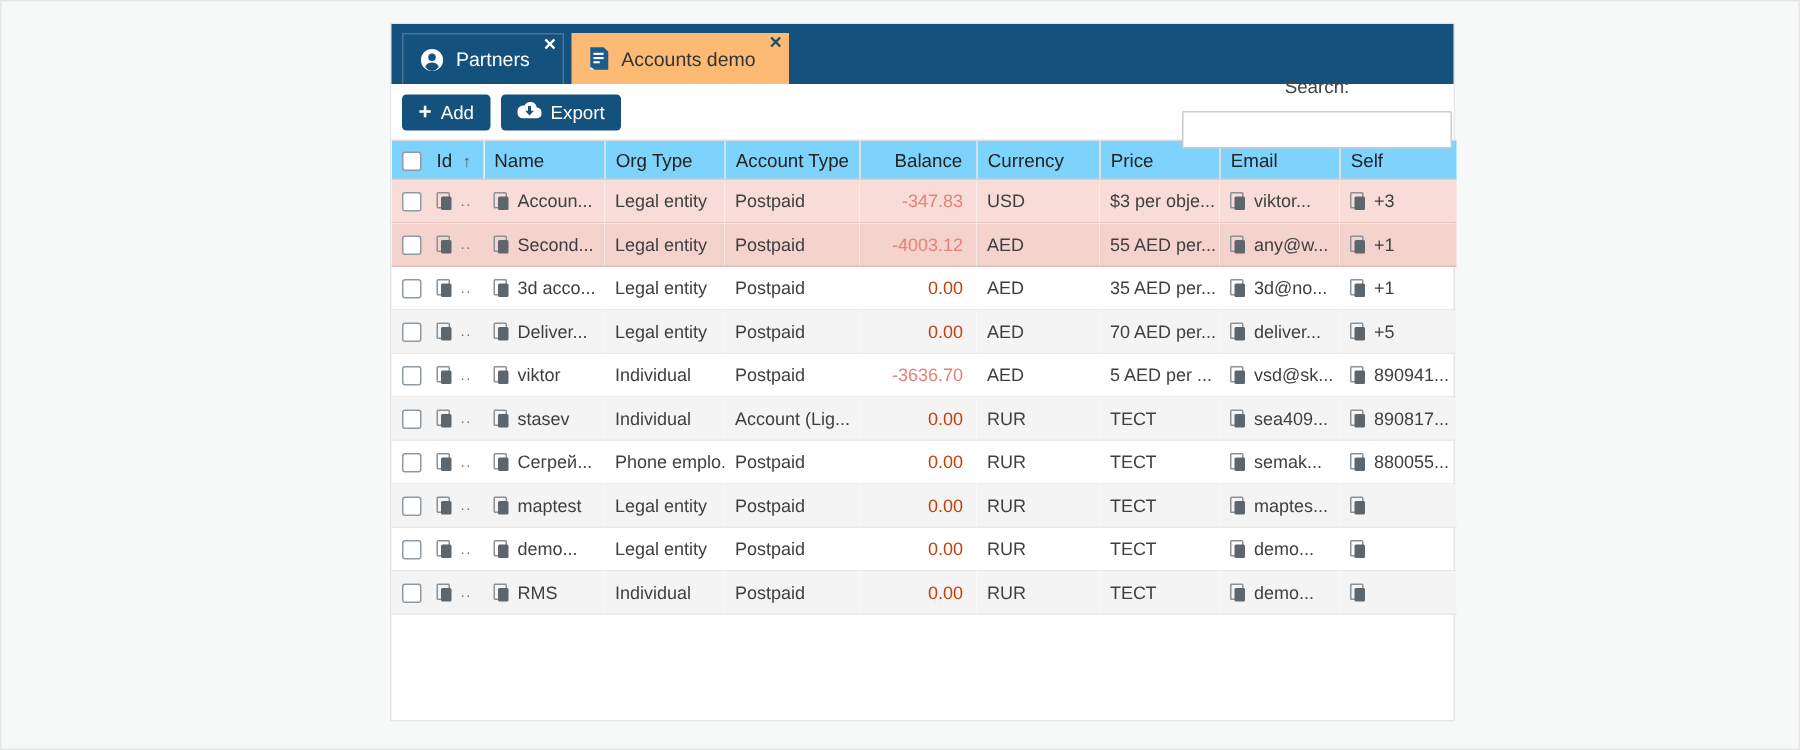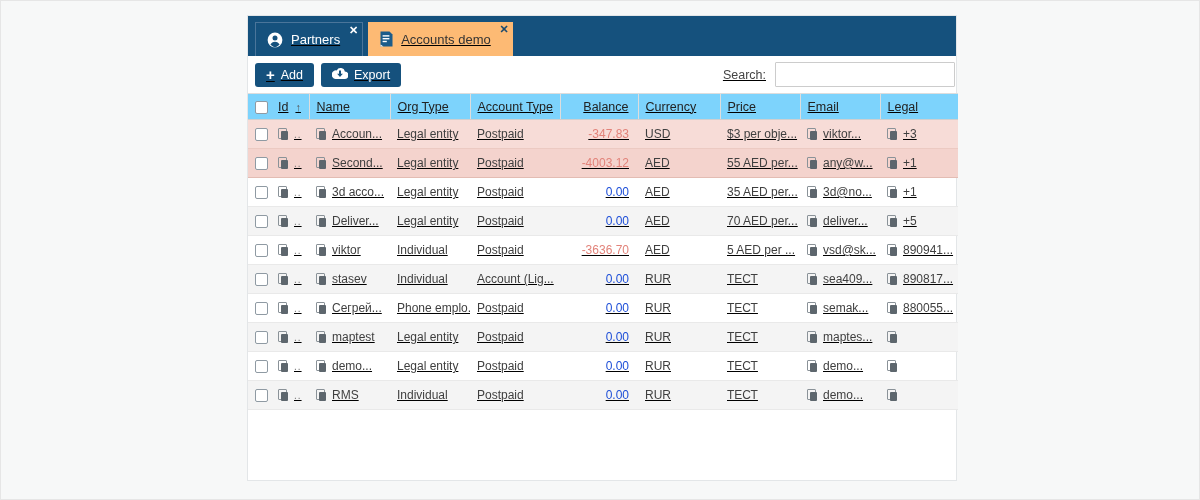--- a/index.html
+++ b/index.html
@@ -5,22 +5,22 @@
   * { box-sizing: border-box; }
   html,body { margin:0; padding:0; }
   body { font-family: "Liberation Sans", sans-serif; }
   .screen {
     width:1200px; height:500px; position:relative;
     background:#f7f8f8;
     box-shadow: inset 0 0 0 1px #e6e6e6;
     overflow:hidden;
   }
   .panel {
-    position:absolute; left:247px; top:15px; width:710px; height:466px;
-    background:#ffffff; border:1px solid #e3e6e8;text-decoration:underline;
+    position:absolute; left:260px; top:15px; width:710px; height:466px;
+    background:#ffffff; border:1px solid #e3e6e8;
   }
   
   .tabbar {
     height:40px; background:#15517d;
     display:flex; align-items:flex-end; padding-left:7px; gap:5px;
   }
   .tab {
     height:34px; display:flex; align-items:center; gap:8px;
     padding:0 22px 0 11px; font-size:13px; position:relative; cursor:pointer;
     white-space:nowrap;
@@ -33,21 +33,21 @@
   .tab svg { display:block; }
   
   .toolbar { height:37px; display:flex; align-items:center; padding:0 1px 0 7px; background:#fff; }
   .btn {
     background:#15517d; color:#ffffff; font-family:inherit; font-size:12.5px;
     height:24px; border:none; border-radius:3px;
     display:inline-flex; align-items:center; gap:6px; padding:0 11px; cursor:pointer;
   }
   .btn + .btn { margin-left:7px;justify-content:center; }
   .btn .plus { font-size:15px; font-weight:bold; line-height:1; margin-top:-1px; }
-  .searchbox { margin-left:auto; display:flex; align-items:center; gap:9px; font-size:12.5px; color:#444; }
+  .searchbox { margin-left:auto; display:flex; align-items:center; gap:9px; font-size:12.5px; color:#444;flex-direction:column; }
   .searchbox input {
     width:180px; height:25px; border:1px solid #cccccc; border-radius:1px;
     font-family:inherit; font-size:12px; padding:0 6px; background:#fff;
   }
   
   table { width:100%; border-collapse:collapse; table-layout:fixed; border-top:1px solid #ddd; }
   th {
     height:26px; font-weight:400; font-size:12.5px; color:#222;
     text-align:left; padding:0 4px 0 7px; border-bottom:1px solid #cfcfcf;
     white-space:nowrap; overflow:hidden; background:#7dd3fc;
@@ -55,21 +55,21 @@
   th.sep { border-left:1px solid #dddddd;margin-top:19px; }
   td {
     height:29px; font-size:12px; color:#3f3f3f; padding:0 4px 0 7px;
     border-bottom:1px solid #e9e9e9; white-space:nowrap; overflow:hidden;
   }
   tr.striped td { background:#f4f4f4; }
   tr.highlight td { background:#f7dcd7; border-bottom-color:#eccac2; }
   tr.highlight.striped td { background:#f4d3cd; border-bottom-color:#e3bcb3; }
   th.col-balance, td.col-balance { text-align:right; padding-right:9px; }
   .neg { color:#e2837a; }
-  .pos { color:#1d4ed8; }
+  .pos { color:#c2410c; }
   .sort-arrow { color:#555; font-size:11px; margin-left:7px; }
   .cb {
     appearance:none; -webkit-appearance:none; width:13px; height:13px;
     border:1px solid #8f9aa3; border-radius:2px; background:#fff; margin:0 0 0 0;
     vertical-align:middle; cursor:pointer;
   }
   th .cb { margin-left:0; }
   
   .copy-icon {
     width:11px; height:13px; position:relative; display:inline-block;
@@ -156,21 +156,21 @@
           <tr>
             <th class="col-check"><input type="checkbox" class="cb" style=""></th>
             <th class="col-id"><span>Id</span><span class="sort-arrow">↑</span></th>
             <th class="sep col-name">Name</th>
             <th class="sep col-org_type">Org Type</th>
             <th class="sep col-account_type">Account Type</th>
             <th class="sep col-balance">Balance</th>
             <th class="sep col-currency">Currency</th>
             <th class="sep col-price">Price</th>
             <th class="sep col-email">Email</th>
-            <th class="sep col-phone">Legal</th>
+            <th class="sep col-phone">Self</th>
           </tr>
         </thead>
       <tbody>
           <tr class="highlight ">
             <td class="col-check"><input type="checkbox" class="cb" style=""></td>
             <td class="col-id">
               <span class="cell-flex">
                 <span class="copy-icon"></span>
                 <span class="idtext">..</span>
               </span>

